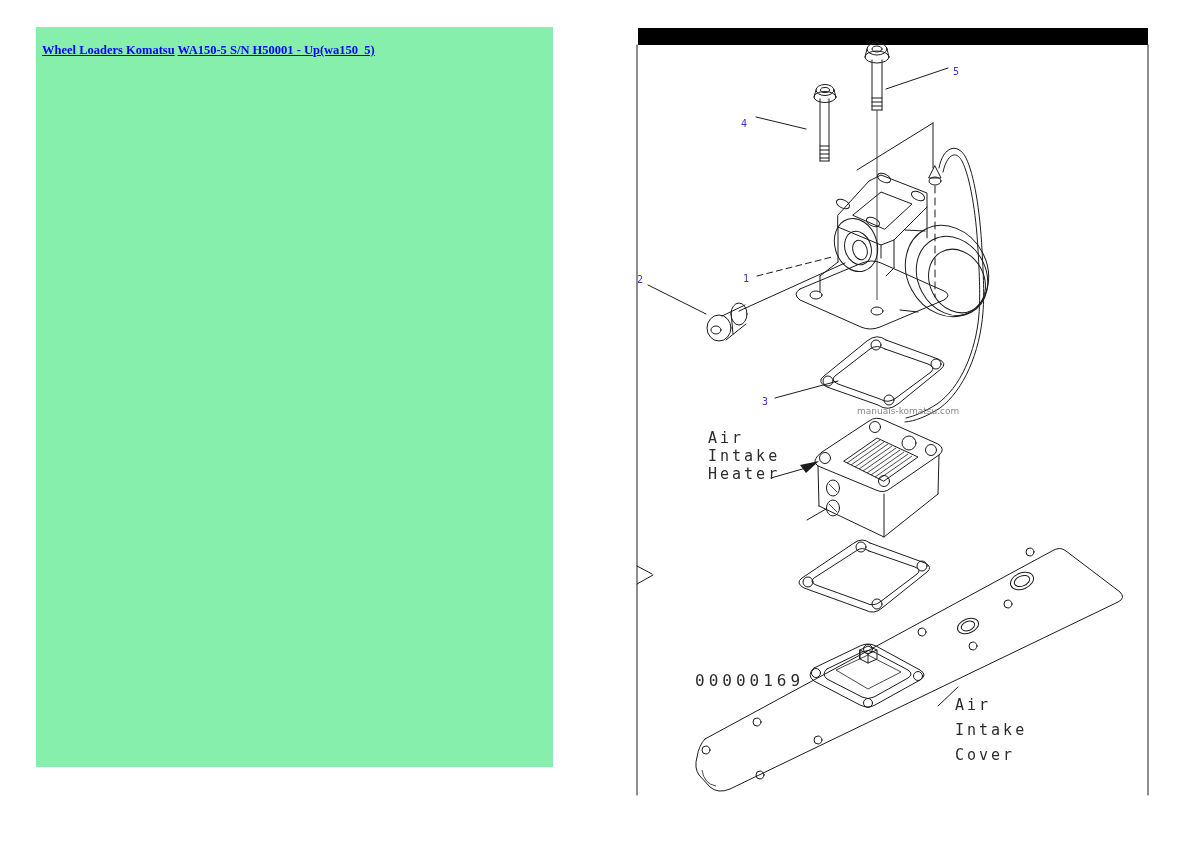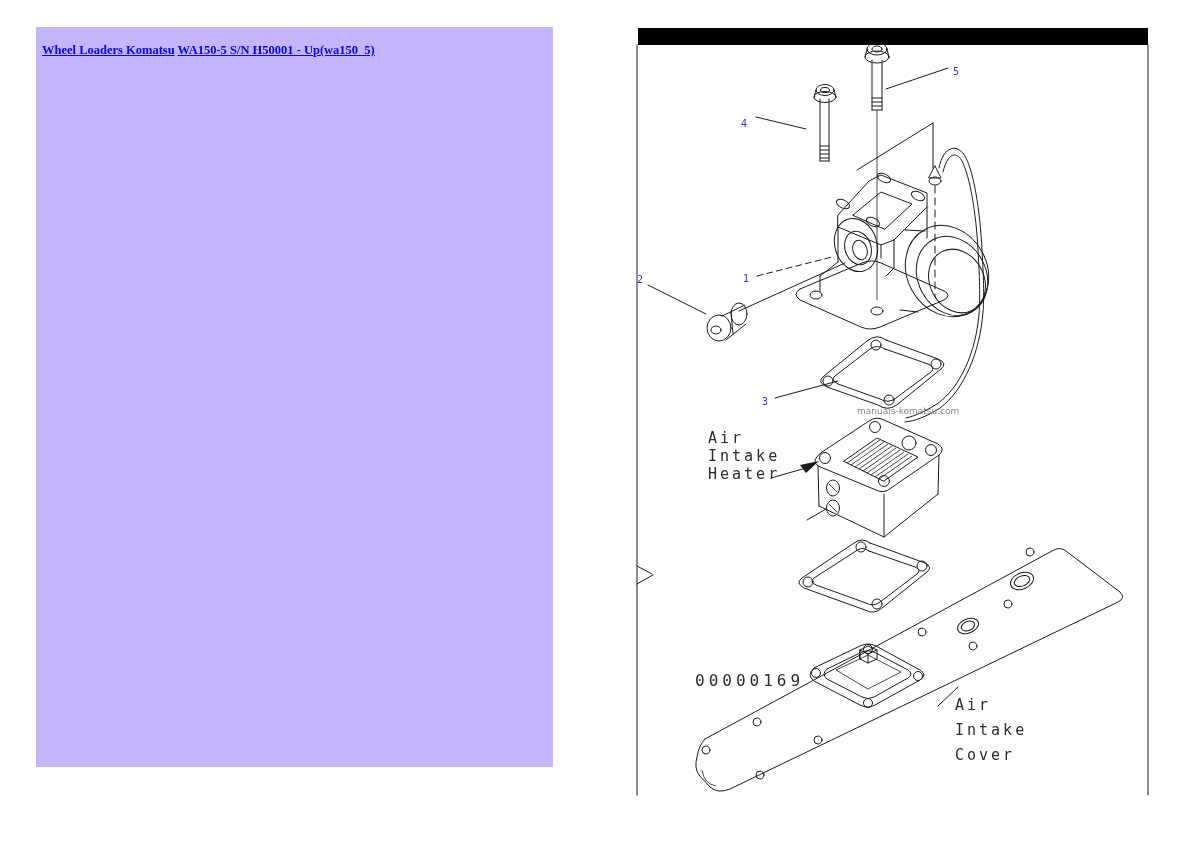--- a/index.html
+++ b/index.html
@@ -1,20 +1,20 @@
 <!DOCTYPE html>
 <html><head>
 <meta charset="utf-8">
 <style>
   html,body{margin:0;padding:0;background:#ffffff;width:1190px;height:842px;overflow:hidden;
     font-family:"Liberation Sans", sans-serif;}
   .stage{position:relative;width:1190px;height:842px;background:#ffffff;}
 
   
-  .left-panel{position:absolute;left:36px;top:27px;width:517px;height:740px;background:#c4b5fd;}
+  .left-panel{position:absolute;left:36px;top:27px;width:517px;height:740px;background:#86efac;}
   .crumbs{position:absolute;left:6px;top:16px;white-space:nowrap;
     font-family:"Liberation Serif", serif;font-weight:bold;font-size:12.5px;}
   .crumbs a{color:#0000ff;text-decoration:underline;cursor:pointer;}
   .crumbs .sep{color:#0000ff;}
 
   
   .diagram-topbar{position:absolute;left:638px;top:28px;width:510px;height:17px;background:#000000;}
   svg.diagram{position:absolute;left:0;top:0;}
 
   .ln{stroke:#1c1c1c;stroke-width:1;fill:none;stroke-linecap:round;stroke-linejoin:round;}

